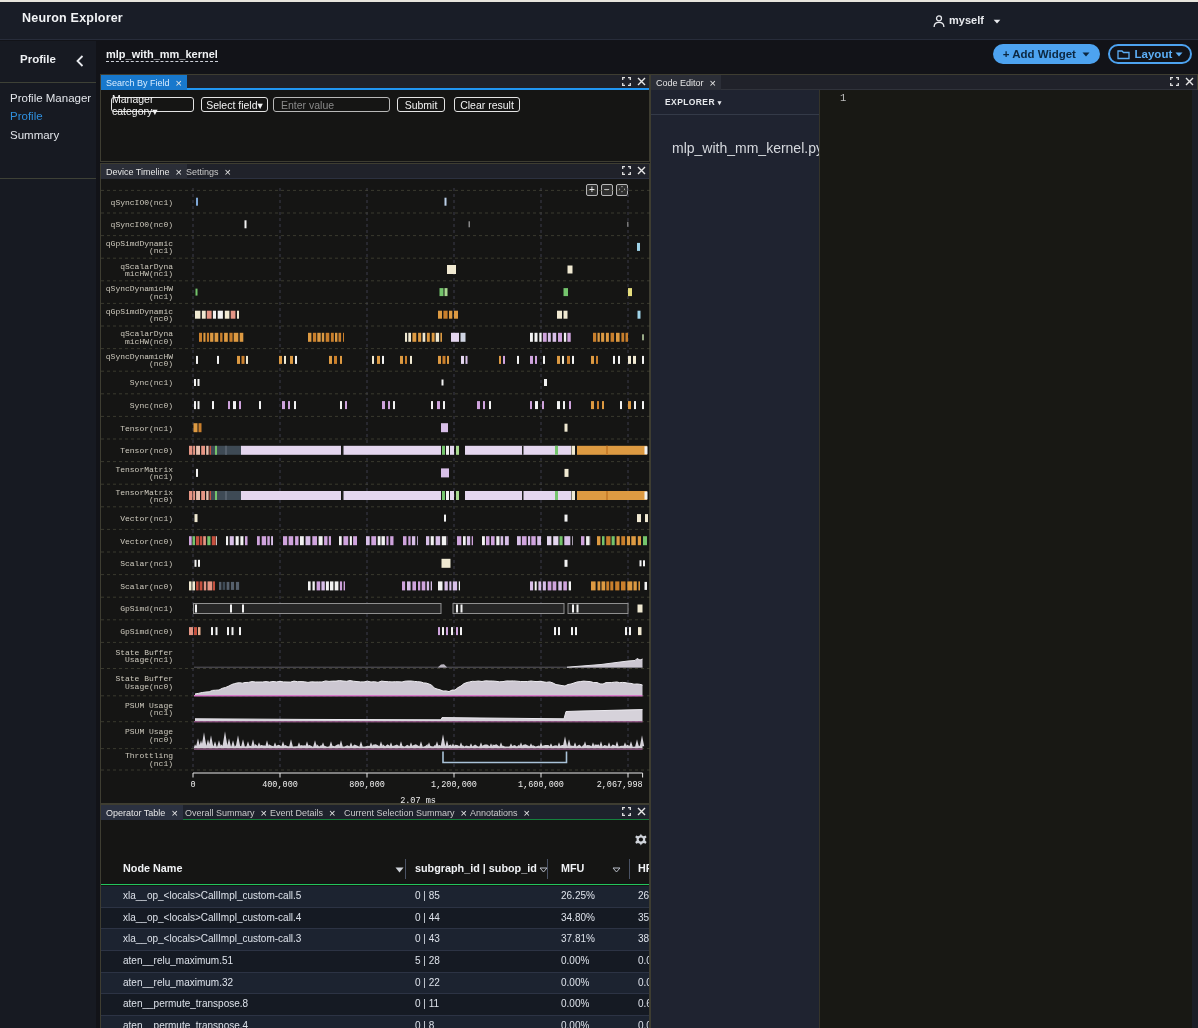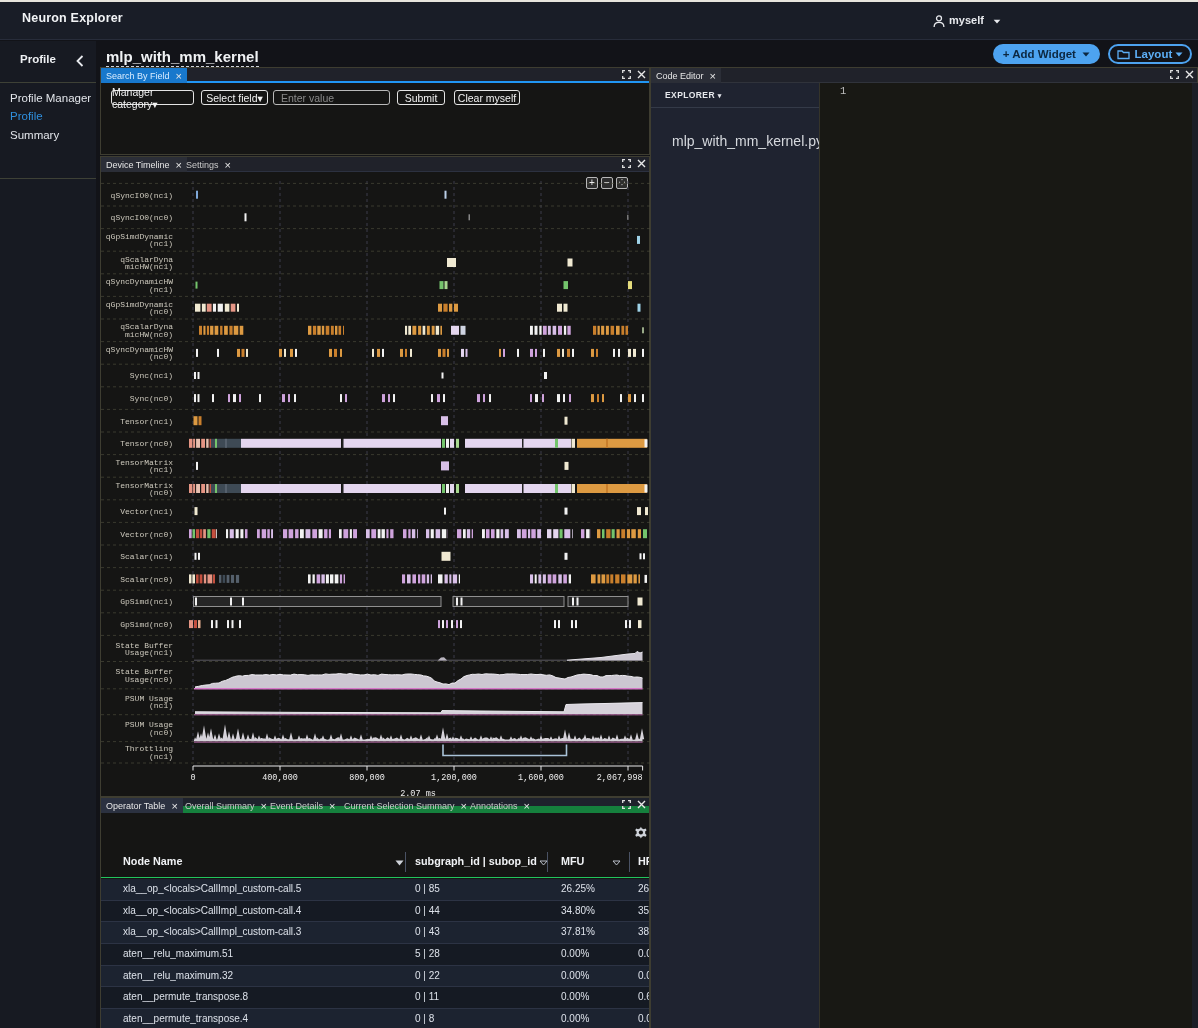--- a/index.html
+++ b/index.html
@@ -12,28 +12,28 @@
   #topbar { left:0; top:2px; width:1198px; height:38px; background:#191d27; border-bottom:1px solid #272c3a; }
   #appname { left:22px; top:11px; font-size:12.5px; font-weight:bold; color:#f2f4f6; letter-spacing:0.2px; }
   #userbox { right:19px; top:14px; color:#e8eaee; font-size:11px; font-weight:bold; }
   
   #sidebar { left:0; top:41px; width:96px; height:987px; background:#171a22; }
   #sbtitle { left:20px; font-size:11.5px; font-weight:bold; color:#eef0f3; }
   .sbsep { left:0; width:96px; height:1px; background:#3e4136; }
   .sbitem { left:10px; font-size:11.5px; color:#e2e5ea; white-space:nowrap; }
   
   #content { left:96px; top:41px; width:1102px; height:987px; background:#121318; }
-  #doctitle { position:absolute; left:10px; top:7px; font-size:15px; font-weight:bold; color:#f0f2f4;
+  #doctitle { position:absolute; left:10px; top:7px; font-size:11px; font-weight:bold; color:#f0f2f4;
       border-bottom:1px dashed #cfd3da; padding-bottom:1px; }
   .pill { position:absolute; top:3px; height:20px; border-radius:10px; font-size:11.5px; font-weight:bold;
       display:flex; align-items:center; justify-content:center; }
   #addw { left:897px; width:107px; background:#4da3f0; color:#0c2740; }
   #layoutb { left:1012px; width:84px; border:2px solid #4da3f0; color:#5caef5; background:transparent; }
   
-  .panel { position:absolute; background:#151514; border:1px solid #3e3d31; }
+  .panel { position:absolute; background:#151514; border:1px solid #3e3d31;margin-top:7px; }
   .tabbar { position:absolute; left:0; top:0; right:0; height:15px; background:#20222a; }
   .tab { position:absolute; top:0; height:15px; display:flex; align-items:center; padding:0 5px;
       font-size:9px; color:#c9c9c9; white-space:nowrap; }
   .tab .x { margin-left:6px; font-size:11px; line-height:10px; color:#e8e8e8; }
   .tab.active { background:#2b2e37; color:#e6e6e6; }
   .tab.blue { background:#1878cc; color:#d8ecff; }
   .wicons { position:absolute; top:2px; right:3px; display:flex; gap:6px; align-items:center; }
   
   .sbtn { position:absolute; top:22px; height:15px; border:1px solid #e4e4e4; border-radius:3px;
       background:transparent; color:#f2f2f2; font-size:10.5px; display:flex; align-items:center;
@@ -89,21 +89,21 @@
             <path d="M0.7 3 V0.7 H3 M6 0.7 H8.3 V3 M8.3 6 V8.3 H6 M3 8.3 H0.7 V6" fill="none" stroke="#e0e0e0" stroke-width="1.3"></path>
           </svg>
           <svg width="9" height="9" viewBox="0 0 9 9">
             <path d="M1 1 L8 8 M8 1 L1 8" fill="none" stroke="#e8e8e8" stroke-width="1.4"></path>
           </svg>
         </div>
       <div class="sbtn" style="left:10px;width:83px">Manager category▾</div>
       <div class="sbtn" style="left:100px;width:67px">Select field▾</div>
       <div class="sbtn" style="left:172px;width:117px;border-color:#b8b8b8;color:#8a8a8a;justify-content:flex-start;padding-left:7px">Enter value</div>
       <div class="sbtn" style="left:296px;width:48px">Submit</div>
-      <div class="sbtn" style="left:353px;width:66px">Clear myself</div>
+      <div class="sbtn" style="left:353px;width:66px">Clear result</div>
     </div>
 
     <div class="panel" id="devpanel" style="left:4px;top:115px;width:550px;height:641px">
       <div class="tabbar" style="border-bottom:1px solid #2c3140">
         <div class="tab active" style="left:0">Device Timeline<span class="x">×</span></div>
         <div class="tab" style="left:80px">Settings<span class="x">×</span></div>
       </div>
       <div class="wicons">
           <svg width="9" height="9" viewBox="0 0 9 9">
             <path d="M0.7 3 V0.7 H3 M6 0.7 H8.3 V3 M8.3 6 V8.3 H6 M3 8.3 H0.7 V6" fill="none" stroke="#e0e0e0" stroke-width="1.3"></path>
@@ -595,21 +595,21 @@
           <text x="72" y="528.7" text-anchor="end" class="lbl">PSUM Usage</text>
           <text x="72" y="536.2" text-anchor="end" class="lbl">(nc1)</text>
           <text x="72" y="555.1" text-anchor="end" class="lbl">PSUM Usage</text>
           <text x="72" y="562.6" text-anchor="end" class="lbl">(nc0)</text>
           <text x="72" y="579.3" text-anchor="end" class="lbl">Throttling</text>
           <text x="72" y="586.8" text-anchor="end" class="lbl">(nc1)</text>
         </svg>
     </div>
 
     <div class="panel" id="oppanel" style="left:4px;top:756px;width:550px;height:231px">
-      <div class="tabbar" style="background:#1e222c;border-bottom:7px solid #15803d">
+      <div class="tabbar" style="background:#1e222c;border-bottom:1px solid #15803d">
         <div class="tab active" style="left:0;background:#2b3140">Operator Table<span class="x">×</span></div>
         <div class="tab" style="left:79px">Overall Summary<span class="x">×</span></div>
         <div class="tab" style="left:164px">Event Details<span class="x">×</span></div>
         <div class="tab" style="left:238px">Current Selection Summary<span class="x">×</span></div>
         <div class="tab" style="left:364px">Annotations<span class="x">×</span></div>
       </div>
       <div class="wicons">
           <svg width="9" height="9" viewBox="0 0 9 9">
             <path d="M0.7 3 V0.7 H3 M6 0.7 H8.3 V3 M8.3 6 V8.3 H6 M3 8.3 H0.7 V6" fill="none" stroke="#e0e0e0" stroke-width="1.3"></path>
           </svg>

